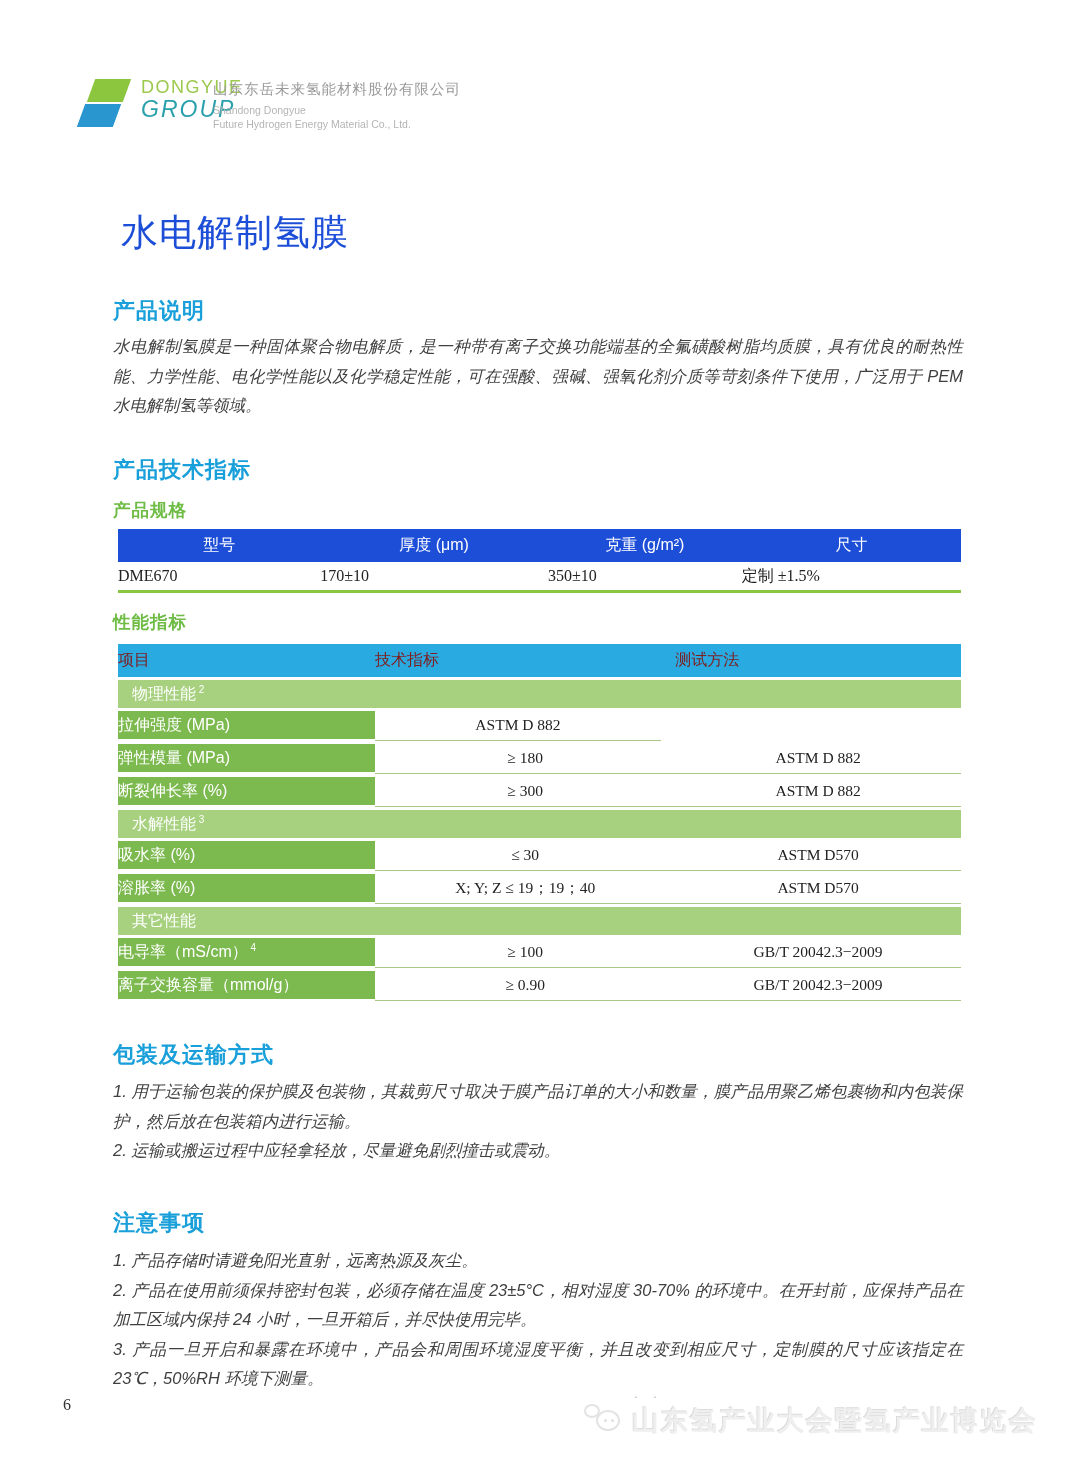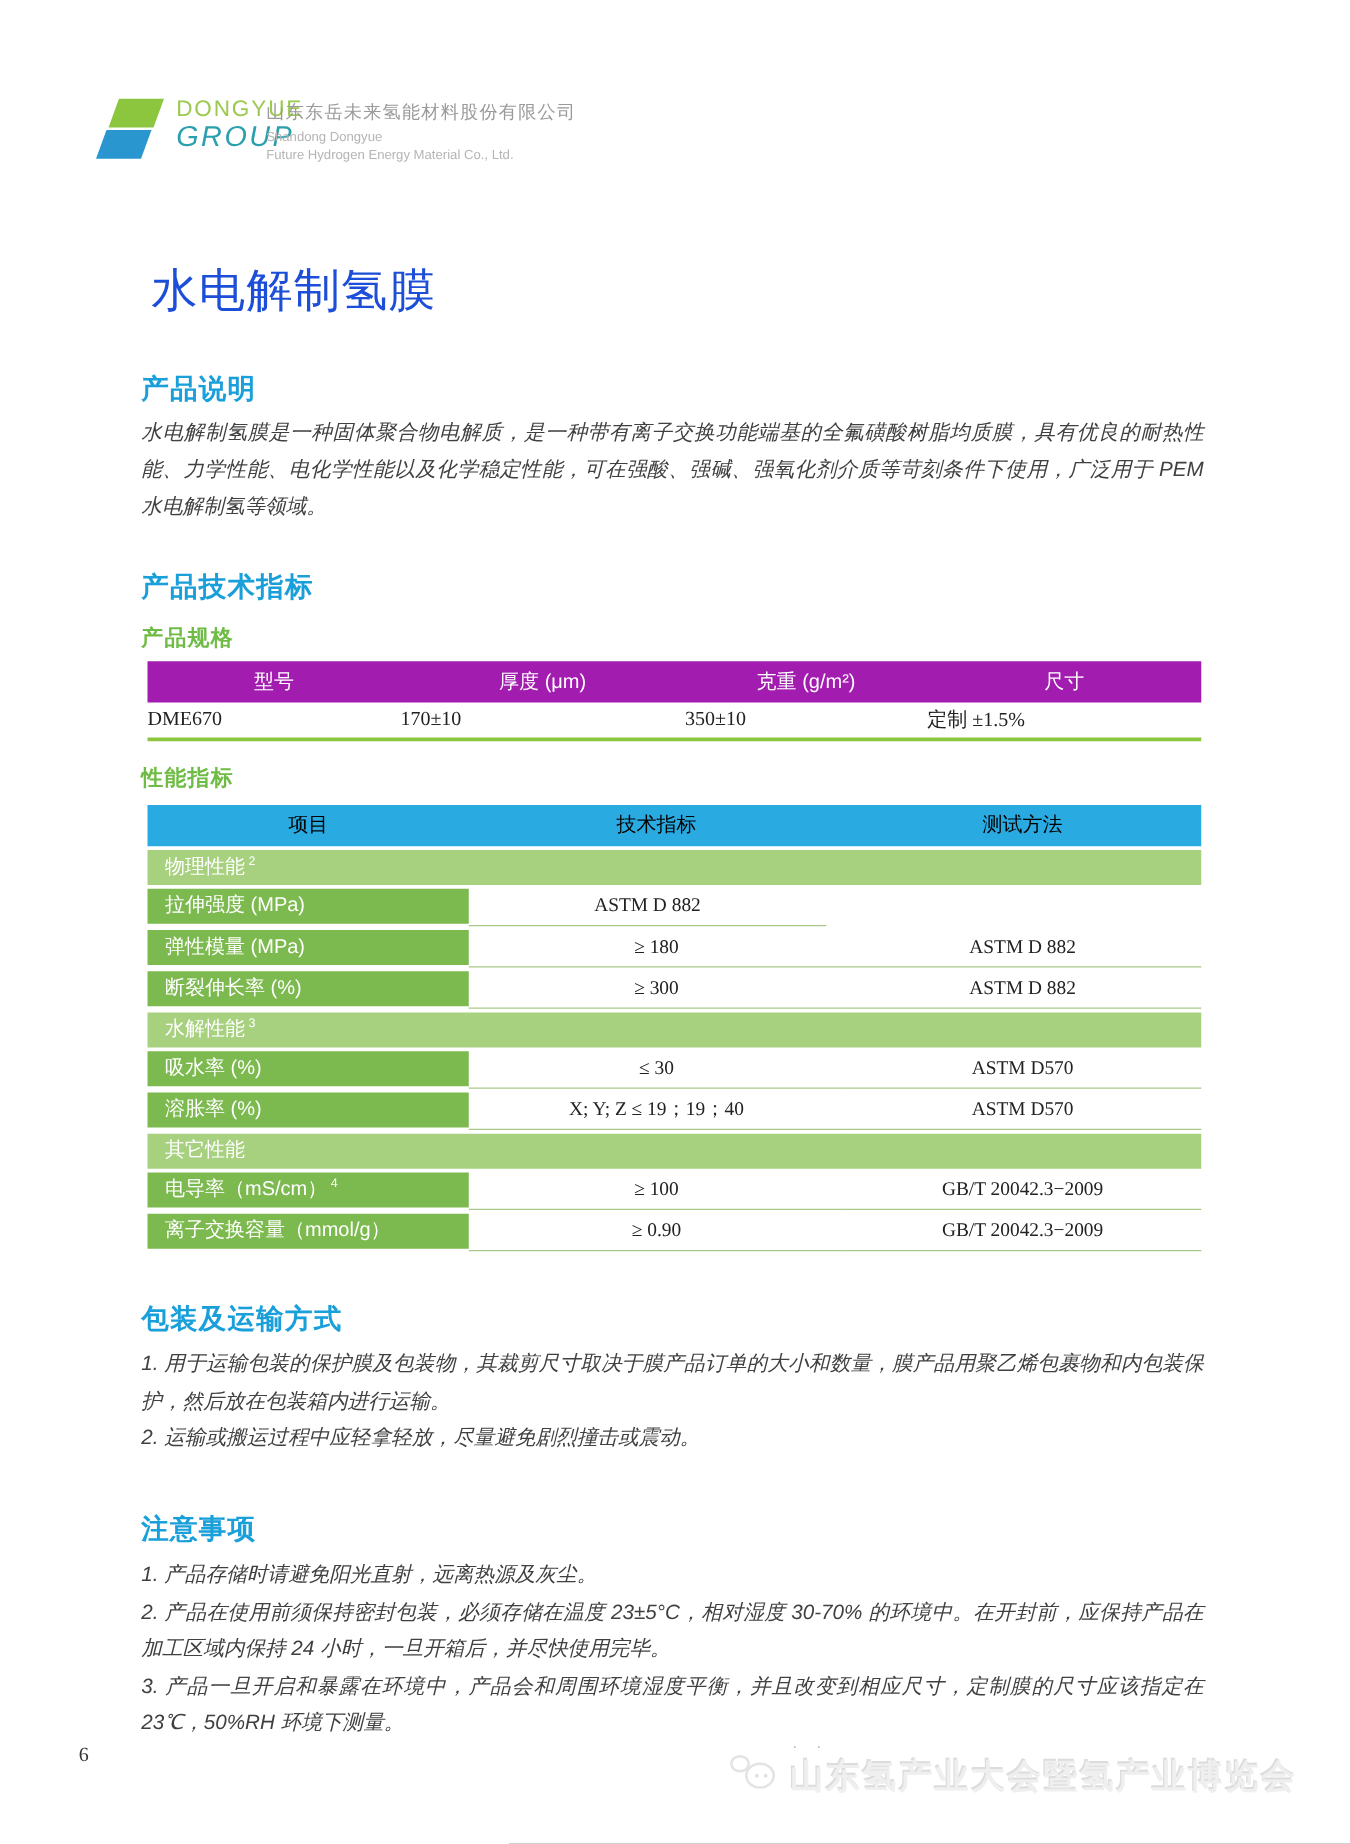--- a/index.html
+++ b/index.html
@@ -22,39 +22,39 @@
   .company-cn{font-size:14.5px;color:#9a9a9a;letter-spacing:1px;}
   .company-en{font-size:10.5px;color:#b5b5b5;line-height:14px;margin-top:4px;}
   
   .doc-title{position:absolute;left:121px;top:208px;font-size:37px;font-weight:normal;color:#1d4ed8;letter-spacing:1px;}
   .h-blue{position:absolute;left:113px;font-size:22px;font-weight:bold;color:#199fd9;letter-spacing:1px;}
   .h-green{position:absolute;left:113px;font-size:17.5px;font-weight:bold;color:#6ebc45;letter-spacing:1px;}
   .para{position:absolute;left:113px;width:850px;font-size:16.5px;line-height:29.5px;color:#404040;text-align:justify;font-style:italic;}
   .para p{margin:0;}
   
   .spec-table{position:absolute;left:118px;top:529px;width:843px;}
-  .spec-head{display:flex;background:#a21caf;height:33px;align-items:center;}
+  .spec-head{display:flex;background:#1d4ed8;height:33px;align-items:center;}
   .spec-head .cell{color:#ffffff;font-size:16px;text-align:center;}
   .spec-row{display:flex;height:31px;align-items:center;border-bottom:3px solid #8cc63f;}
   .spec-row .cell{font-family:"Liberation Serif", serif;font-size:16px;color:#222;}
   .spec-table .cell:nth-child(1){width:24%;}
   .spec-table .cell:nth-child(2){width:27%;}
   .spec-table .cell:nth-child(3){width:23%;}
   .spec-table .cell:nth-child(4){width:26%;}
   
   .perf-table{position:absolute;left:118px;top:644px;width:843px;}
   .perf-head{display:flex;background:#29aae1;height:33px;align-items:center;margin-bottom:3px;}
-  .perf-head .cell{color:#000000;font-size:16px;text-align:center;}
+  .perf-head .cell{color:#7f1d1d;font-size:16px;}
   .col-label{width:30.5%;}
   .col-value{width:35.6%;}
   .col-method{width:33.9%;}
   .perf-row{display:flex;margin-bottom:3px;}
   .perf-section{background:#a7d17f;color:#ffffff;font-size:16px;height:28px;line-height:28px;
     padding-left:14px;width:100%;}
-  .perf-label{background:#7cb94e;color:#ffffff;font-size:16px;height:28px;line-height:28px;padding-left:14px;}
+  .perf-label{background:#7cb94e;color:#ffffff;font-size:16px;height:28px;line-height:28px;padding-left:0;}
   .perf-val,.perf-meth{font-family:"Liberation Serif", serif;font-size:15.5px;color:#222;
     height:30px;line-height:27px;text-align:center;border-bottom:1px solid #a9c887;}
   sup{font-size:10px;vertical-align:super;line-height:0;}
   
   .page-num{position:absolute;left:63px;top:1396px;font-family:"Liberation Serif", serif;font-size:16px;color:#333;}
   .wm-dots{position:absolute;left:634px;top:1386px;font-size:13px;color:#b9b9b9;letter-spacing:6px;}
   .watermark{position:absolute;right:42px;top:1402px;display:flex;align-items:center;
     color:#efefef;text-shadow:-1px -1px 0 #dcdcdc;}
   .wm-text{font-size:27px;font-weight:bold;letter-spacing:2px;}
   .wm-icon{position:relative;width:44px;height:38px;margin-right:6px;}

